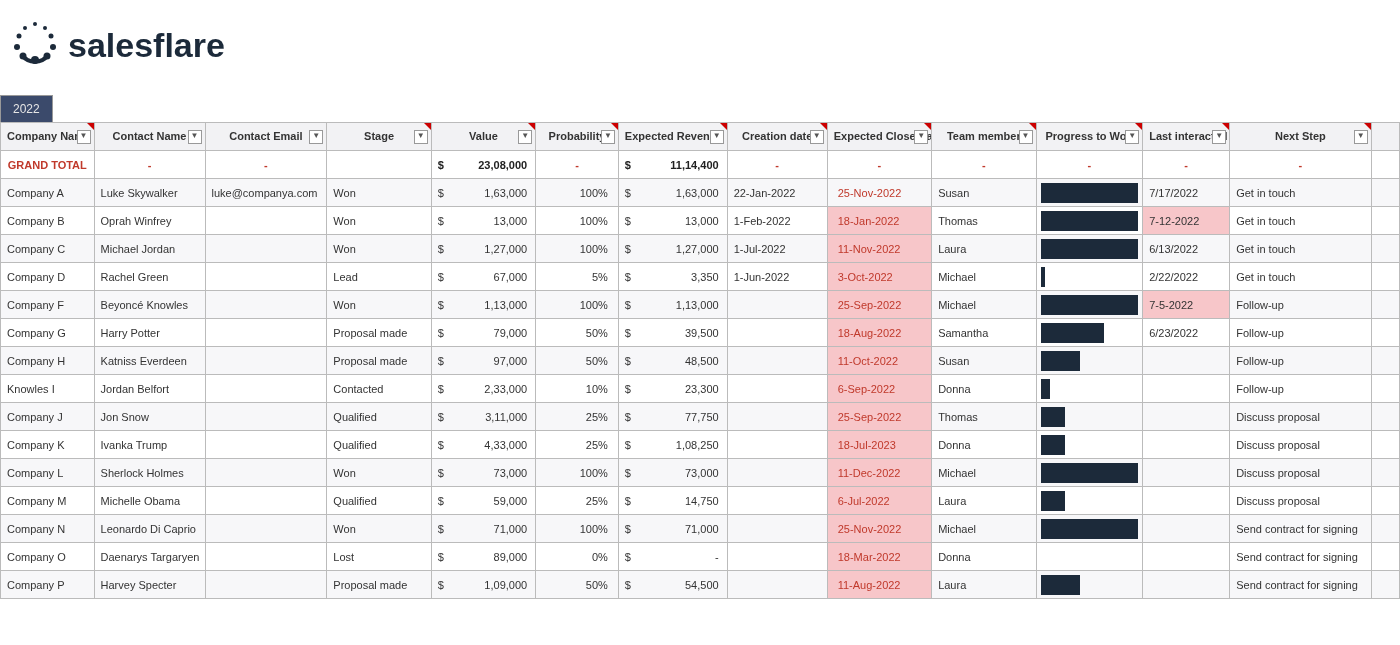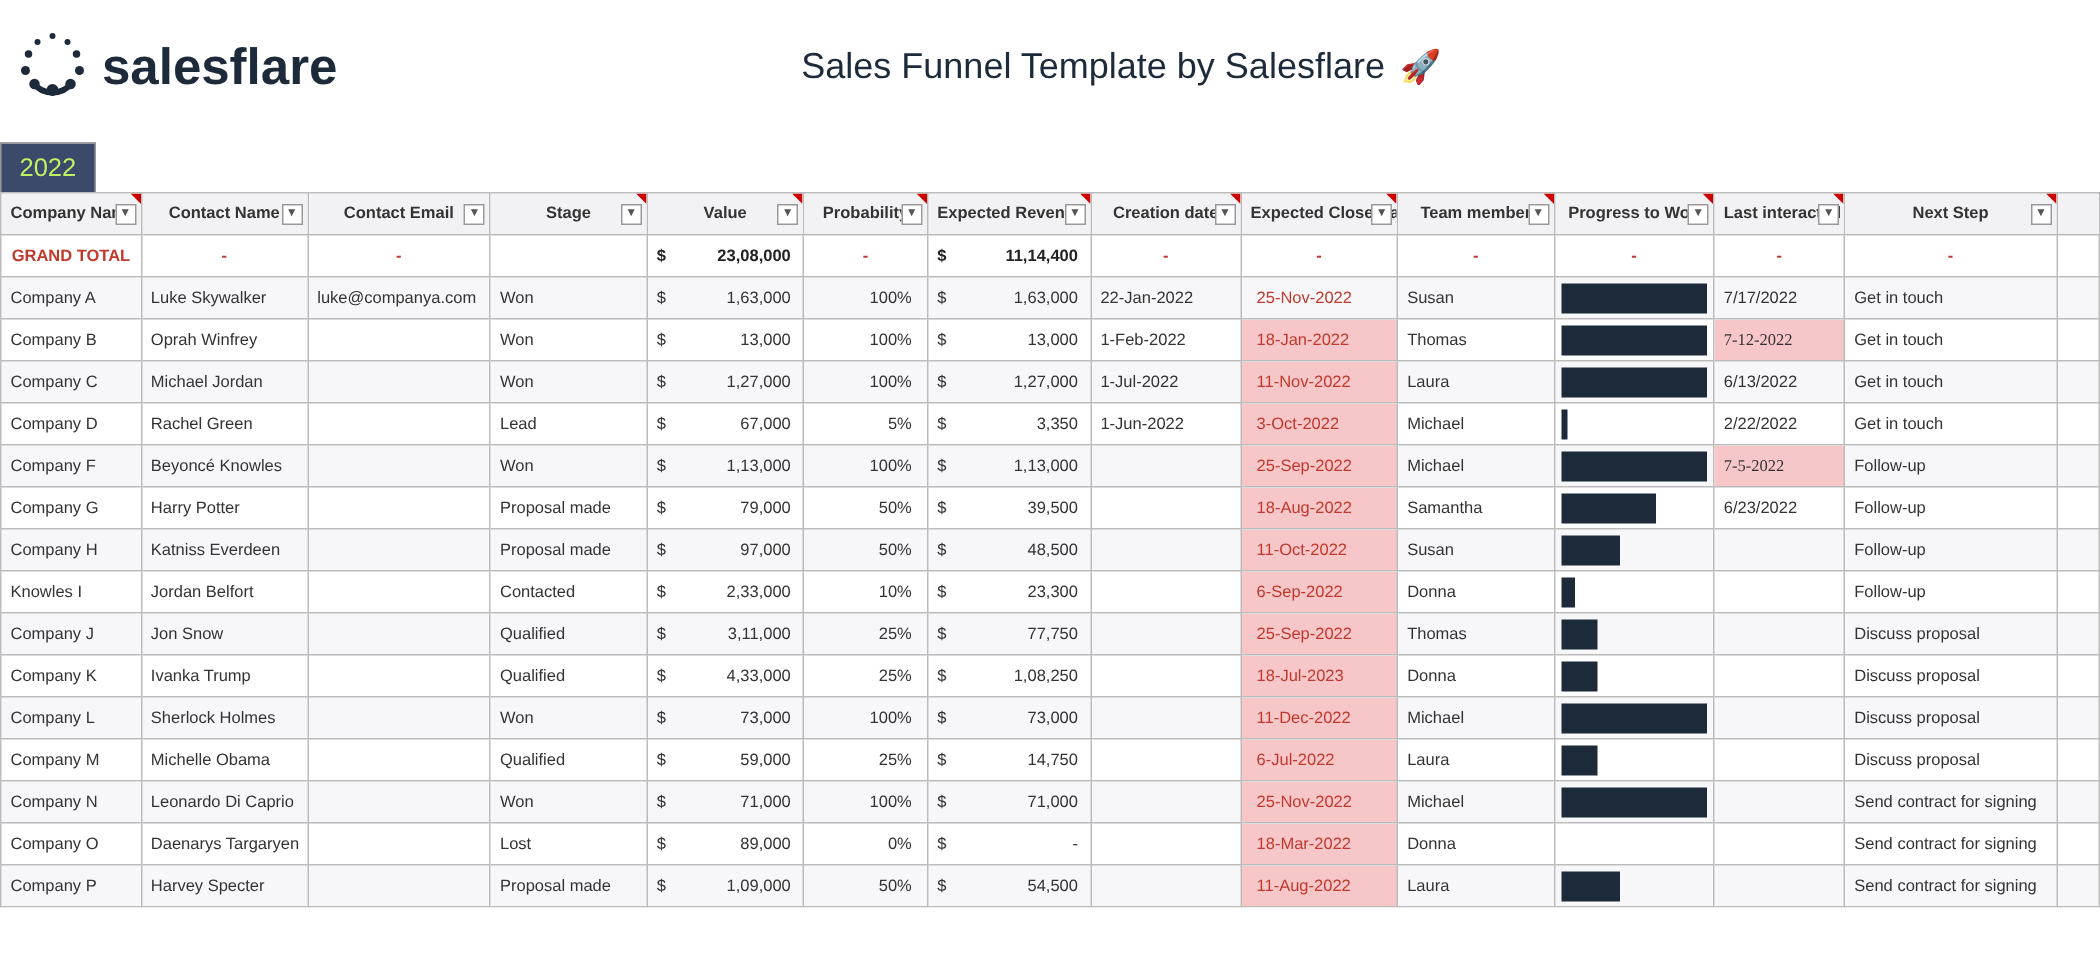--- a/index.html
+++ b/index.html
@@ -41,23 +41,23 @@
     display: inline-flex;
     align-items: center;
     gap: 10px;
   }
   .rocket {
     font-size: 22px;
   }
   .year-tab {
     display: inline-block;
     background: #3b4a6b;
-    color: #bef264;
+    color: #e5e5e5;
     padding: 6px 12px;
-    font-size: 17px;
+    font-size: 12px;
     border: 1px solid #999;
     border-bottom: none;
   }
   table {
     border-collapse: collapse;
     width: 1400px;
     table-layout: fixed;
   }
   th, td {
     border: 1px solid #bbb;
@@ -106,21 +106,21 @@
   }
   .grand-total td:first-child { text-align: center; }
   .grand-total td.val, .grand-total td.rev { color: #222; }
   tbody tr:nth-child(odd) td { background: #fff; }
   tbody tr:nth-child(even) td { background: #f7f7f9; }
   td.money { text-align: right; padding-right: 8px;}
   td.money .cur { float: left; }
   td.pct { text-align: right; padding-right: 10px;}
   td.close-date { color: #c0392b; background: #f7c6c9 !important; text-align: left; padding-left:10px;}
   td.close-date-plain { color: #c0392b; text-align: left; padding-left:10px;}
-  td.last-highlight { background: #f7c6c9 !important; font-family: Liberation Serif, serif; }
+  td.last-highlight { background: #f7c6c9 !important; }
   .progress-cell { padding: 3px 4px; }
   .progress-bar {
     height: 20px;
     background: #1c2a3a;
   }
   col.c-company { width: 86px; }
   col.c-contact { width: 102px; }
   col.c-email   { width: 112px; }
   col.c-stage   { width: 96px; }
   col.c-value   { width: 96px; }
@@ -152,26 +152,20 @@
           <circle cx="9" cy="16" r="2.5"></circle>
           <circle cx="41" cy="16" r="2.5"></circle>
           <circle cx="15" cy="8" r="2"></circle>
           <circle cx="35" cy="8" r="2"></circle>
           <circle cx="25" cy="4" r="2"></circle>
           <path d="M12 35 A16 16 0 0 0 38 35" stroke="#1c2a3a" stroke-width="4" fill="none"></path>
         </g>
       </svg>
     </span>
     <span>salesflare</span>
-  </div>
-  <div class="title-wrap">
-    <span class="title">
-      <span>Sales Funnel Template by Salesflare</span>
-      <span class="rocket">🚀</span>
-    </span>
   </div>
 </div>
 
 <div class="year-tab">2022</div>
 
 <table>
   <colgroup>
     <col class="c-company">
       <col class="c-contact">
       <col class="c-email">

